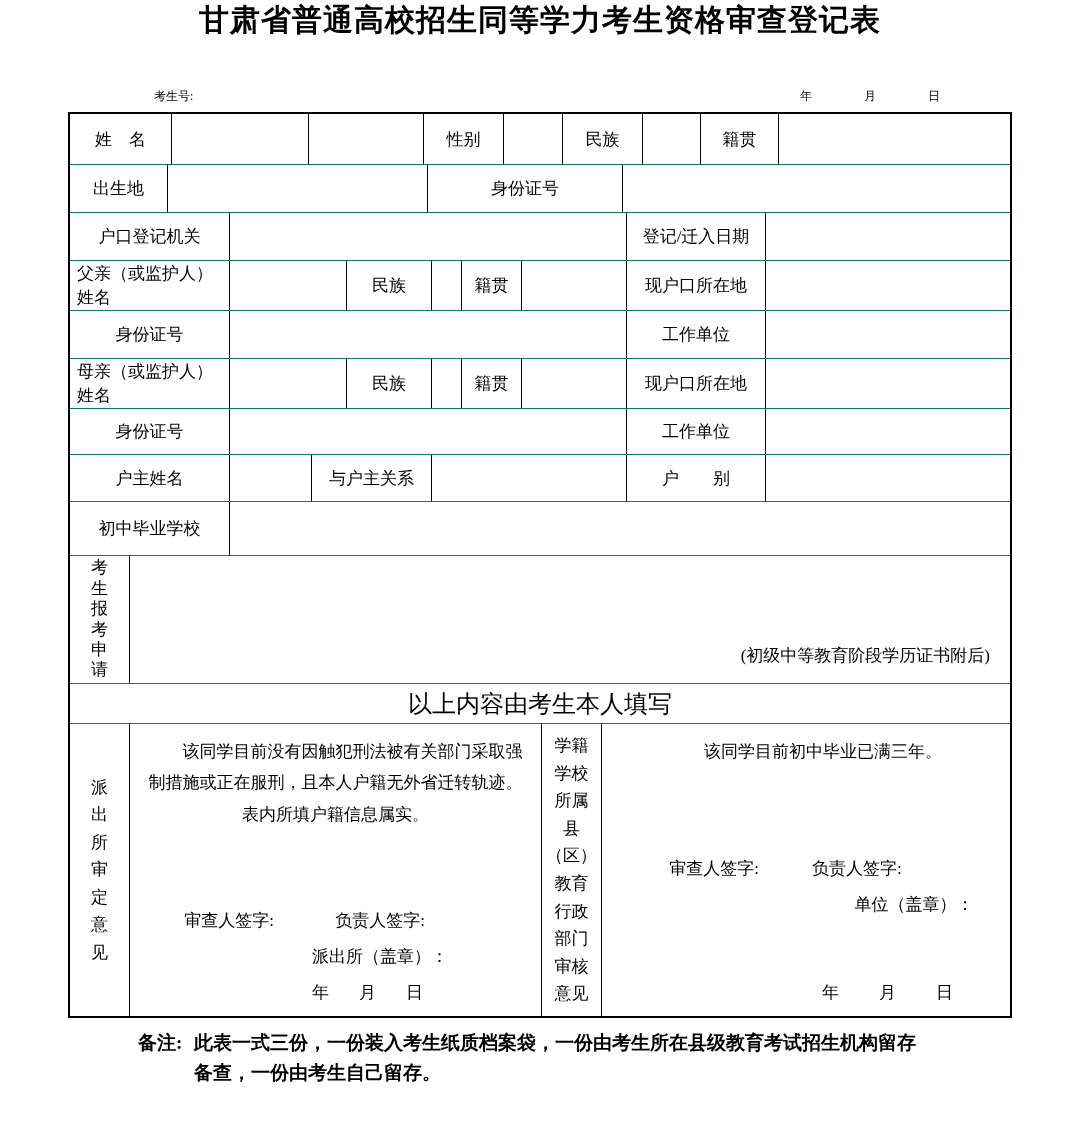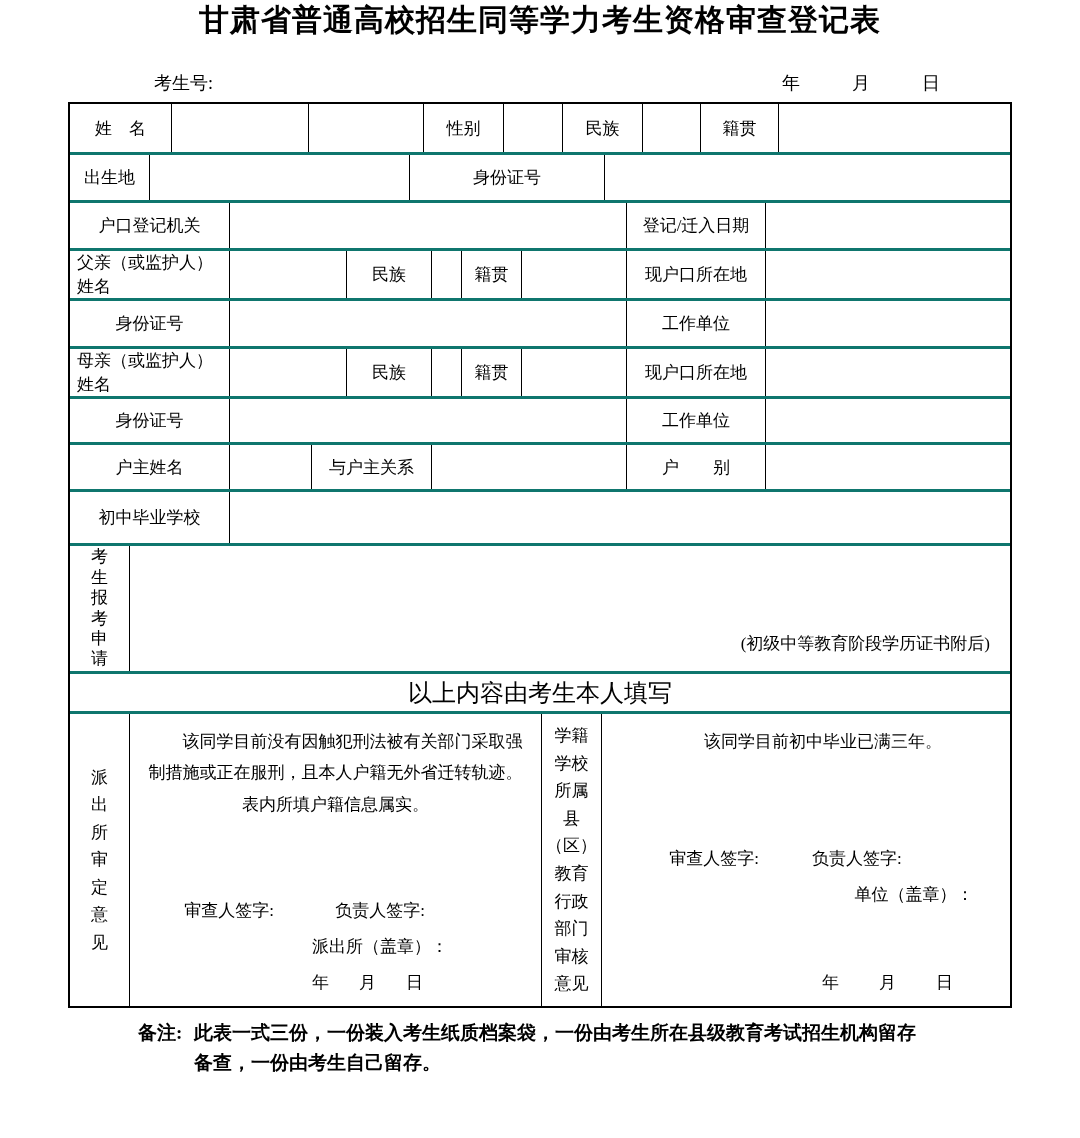--- a/index.html
+++ b/index.html
@@ -4,25 +4,25 @@
 <style>
   * { margin:0; padding:0; box-sizing:border-box; }
   html,body { background:#ffffff; }
   body {
     width:1080px; height:1138px;
     font-family:"Liberation Serif","DejaVu Serif",serif;
     color:#000;
   }
   .page { position:relative; width:1080px; height:1138px; overflow:hidden; }
   .title { text-align:center; font-weight:bold; font-size:30px; padding-top:0; letter-spacing:1px; }
-  .topbar { width:944px; margin:30px auto 7px; display:flex; justify-content:space-between;
-            font-size:18px; padding-left:86px; padding-right:72px; }
+  .topbar { width:944px; margin:47px auto 7px; display:flex; justify-content:space-between;
+            font-size:12px; padding-left:86px; padding-right:72px; }
   .topdate { display:flex; gap:52px; }
   .form { width:944px; margin:0 auto; border:2px solid #000; }
-  .row { display:flex; border-bottom:3px solid #0f766e; }
+  .row { display:flex; border-bottom:1px solid #0f766e; }
   .row:last-child { border-bottom:none; }
   .cell { border-right:1px solid #000; font-size:17px; display:flex; align-items:center;
           justify-content:center; text-align:center; flex:0 0 auto; overflow:hidden; }
   .cell:last-child { border-right:none; }
   .grow { flex:1 1 auto; }
   .pre { white-space:pre-line;font-family:Liberation Serif, serif; }
   .left-lab { justify-content:flex-start; text-align:left; padding-left:7px; line-height:1.4; }
   .vlab { white-space:pre-line; line-height:1.62; }
   .vlab.tight { line-height:1.2; }
   .content { flex-direction:column; align-items:stretch; text-align:center;
@@ -67,21 +67,21 @@
       <div class="cell" style="width:115px"></div>
       <div class="cell" style="width:80px">性别</div>
       <div class="cell" style="width:59px"></div>
       <div class="cell" style="width:80px">民族</div>
       <div class="cell" style="width:58px"></div>
       <div class="cell" style="width:78px">籍贯</div>
       <div class="cell grow"></div>
     </div>
 
     <div class="row" style="height:48px">
-      <div class="cell" style="width:80px">出生地</div>
+      <div class="cell" style="width:98px">出生地</div>
       <div class="cell" style="width:260px"></div>
       <div class="cell" style="width:195px">身份证号</div>
       <div class="cell grow"></div>
     </div>
 
     <div class="row" style="height:48px">
       <div class="cell" style="width:160px">户口登记机关</div>
       <div class="cell" style="width:397px"></div>
       <div class="cell" style="width:139px">登记/迁入日期</div>
       <div class="cell grow"></div>

